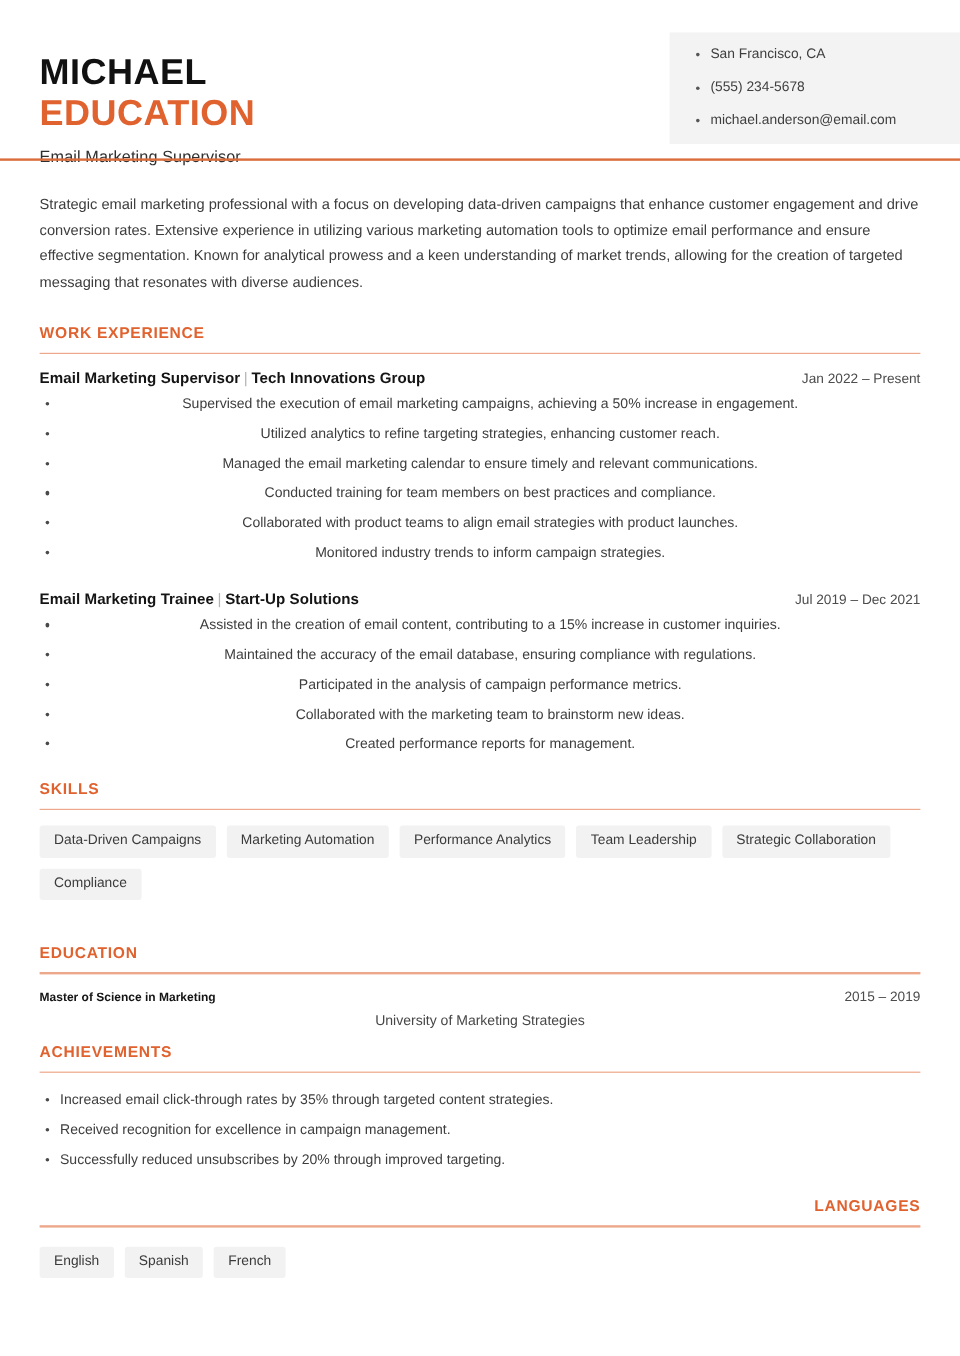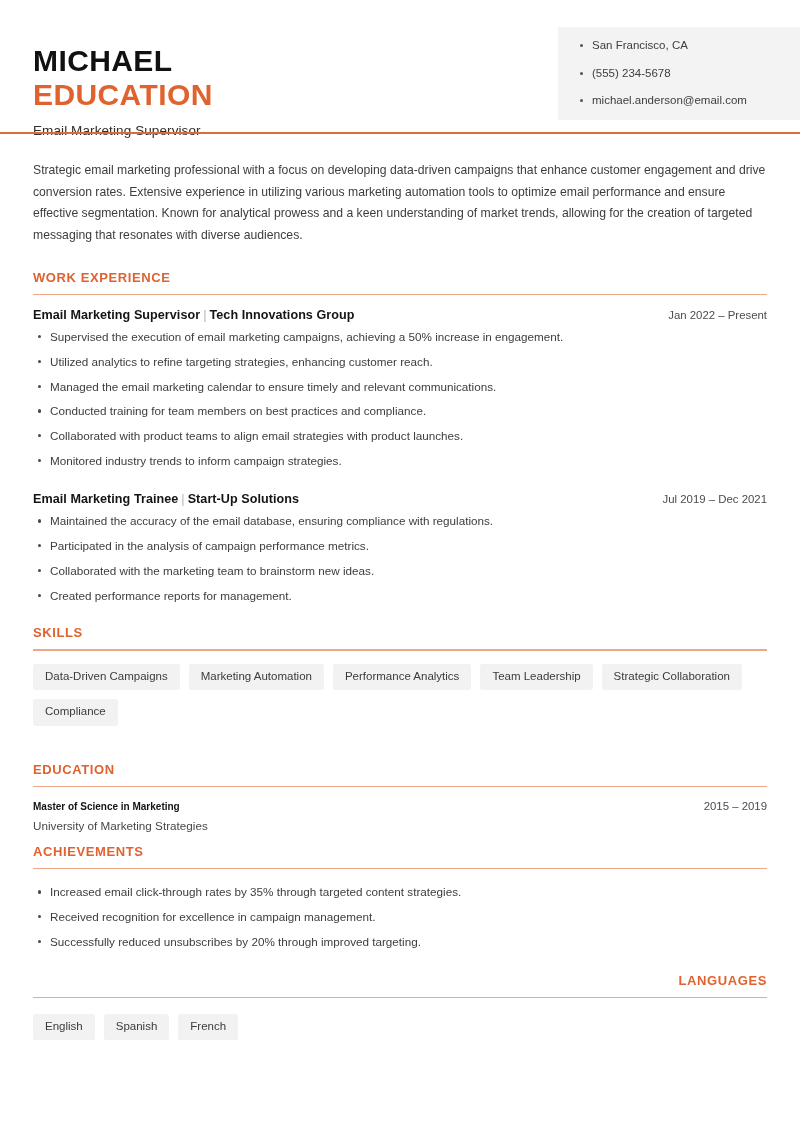--- a/index.html
+++ b/index.html
@@ -118,21 +118,21 @@
   }
 
   .section-rule {
     width: 734px;
     height: 1.4px;
     background: #EDA78B;
     margin-bottom: 13px;
   }
 
   
-  .entry { margin-bottom: 18px; }
+  .entry { margin-bottom: 18px; text-align: center; }
   .entry:last-child { margin-bottom: 0; }
 
   .entry-head {
     display: flex;
     align-items: baseline;
     justify-content: space-between;
     width: 734px;
     margin-bottom: 9px;
   }
 
@@ -282,20 +282,21 @@
       </div>
 
       <div class="entry" style="margin-top:26px;">
         <div class="entry-head">
           <div class="entry-title">
             <span>Email Marketing Trainee</span><span class="entry-sep">|</span><span>Start-Up Solutions</span>
           </div>
           <div class="entry-date">Jul 2019 – Dec 2021</div>
         </div>
         <ul class="bullets">
+          <li>Assisted in the creation of email content, contributing to a 15% increase in customer inquiries.</li>
           <li>Maintained the accuracy of the email database, ensuring compliance with regulations.</li>
           <li>Participated in the analysis of campaign performance metrics.</li>
           <li>Collaborated with the marketing team to brainstorm new ideas.</li>
           <li>Created performance reports for management.</li>
         </ul>
       </div>
     </div>
 
     <div class="section" style="margin-top:24px;">
       <div class="section-title">SKILLS</div>

